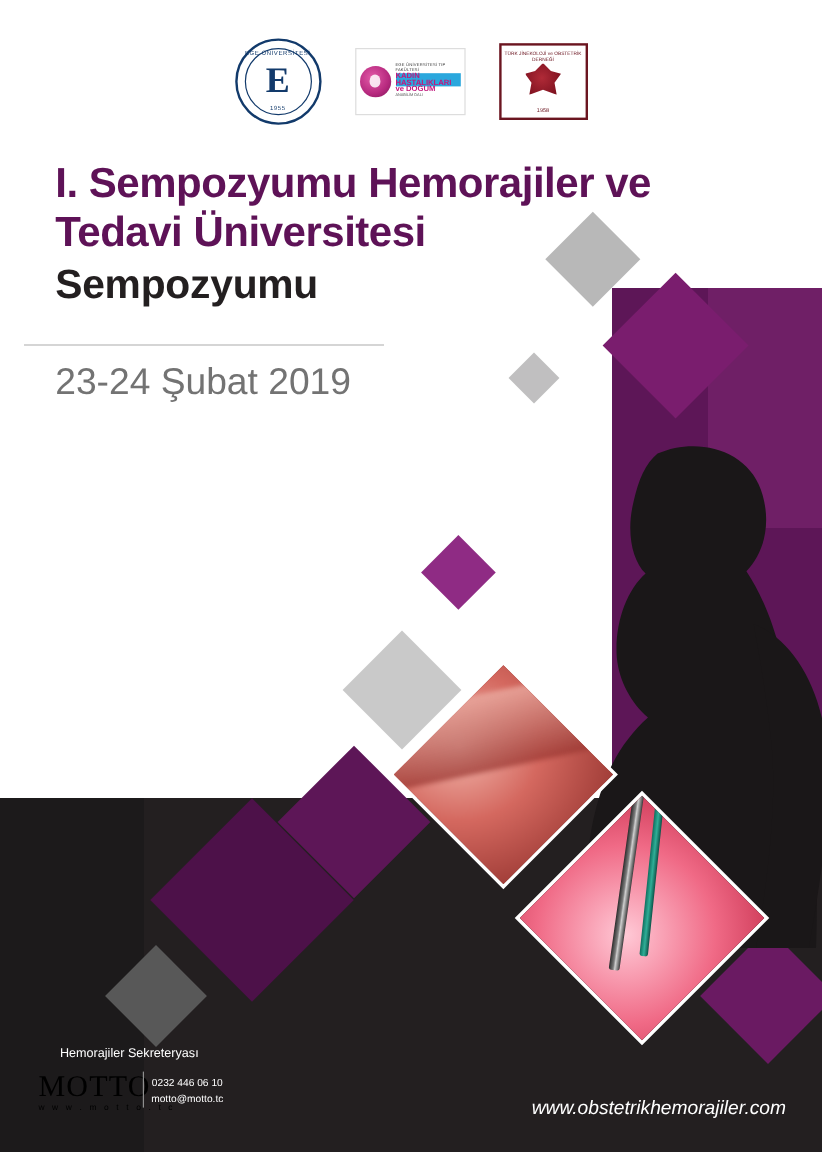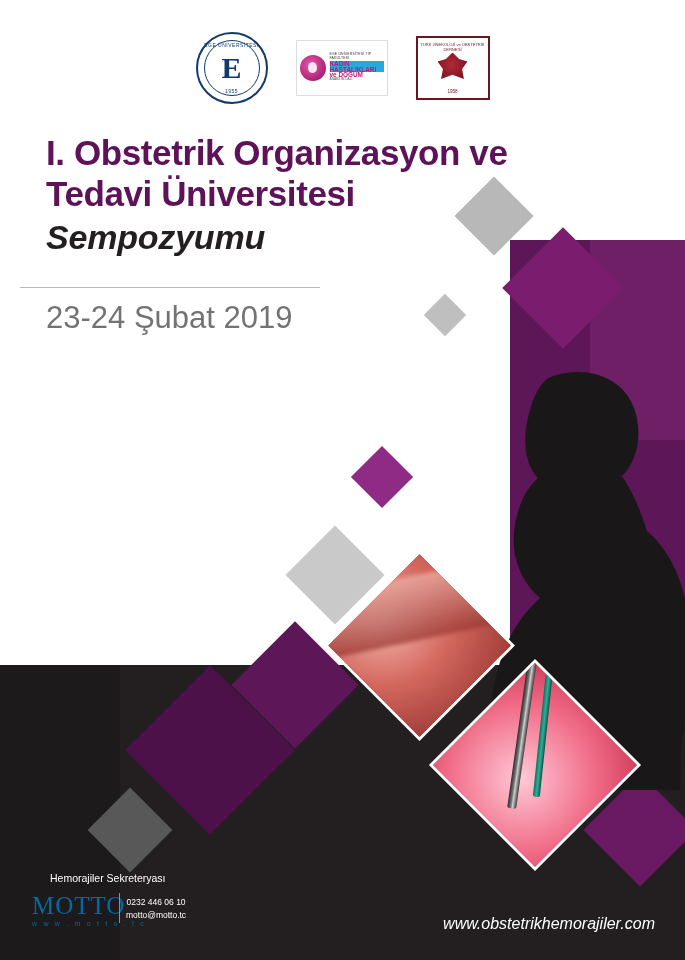--- a/index.html
+++ b/index.html
@@ -235,21 +235,20 @@
   }
   .t-line1, .t-line2 {
     font-size: 35px;
     font-weight: bold;
     color: #5e1257;
     line-height: 1.18;
     letter-spacing: -0.4px;
   }
   .t-line3 {
     font-size: 34px;
-    font-style: italic;
     font-weight: bold;
     color: #231f20;
     line-height: 1.3;
     letter-spacing: -0.2px;
   }
   .rule {
     position: absolute;
     left: 20px;
     top: 287px;
     width: 300px;
@@ -284,21 +283,21 @@
     top: 872px;
     font-size: 10.5px;
     color: #ffffff;
     z-index: 30;
   }
   .motto {
     position: absolute;
     left: 32px;
     top: 893px;
     z-index: 30;
-    color: #0369a1;
+    color: #000000;
   }
   .motto .m-name {
     font-family: "Liberation Serif", serif;
     font-size: 25px;
     letter-spacing: 1px;
     line-height: 1;
   }
   .motto .m-url {
     font-size: 7px;
     letter-spacing: 2.2px;
@@ -396,21 +395,21 @@
     </div>
 
     <div class="logo-tjod">
       <div class="t-top">TÜRK JİNEKOLOJİ ve OBSTETRİK DERNEĞİ</div>
       <div class="t-mark"></div>
       <div class="t-bottom">1958</div>
     </div>
   </div>
 
   <div class="title-block">
-    <div class="t-line1">I. Obstetrik Organizasyon ve</div>
+    <div class="t-line1">I. Sempozyumu Hemorajiler ve</div>
     <div class="t-line2">Tedavi Üniversitesi</div>
     <div class="t-line3">Sempozyumu</div>
   </div>
 
   <div class="rule"></div>
 
   <div class="date">23-24 Şubat 2019</div>
 
 
   <div class="org-label">Hemorajiler Sekreteryası</div>

